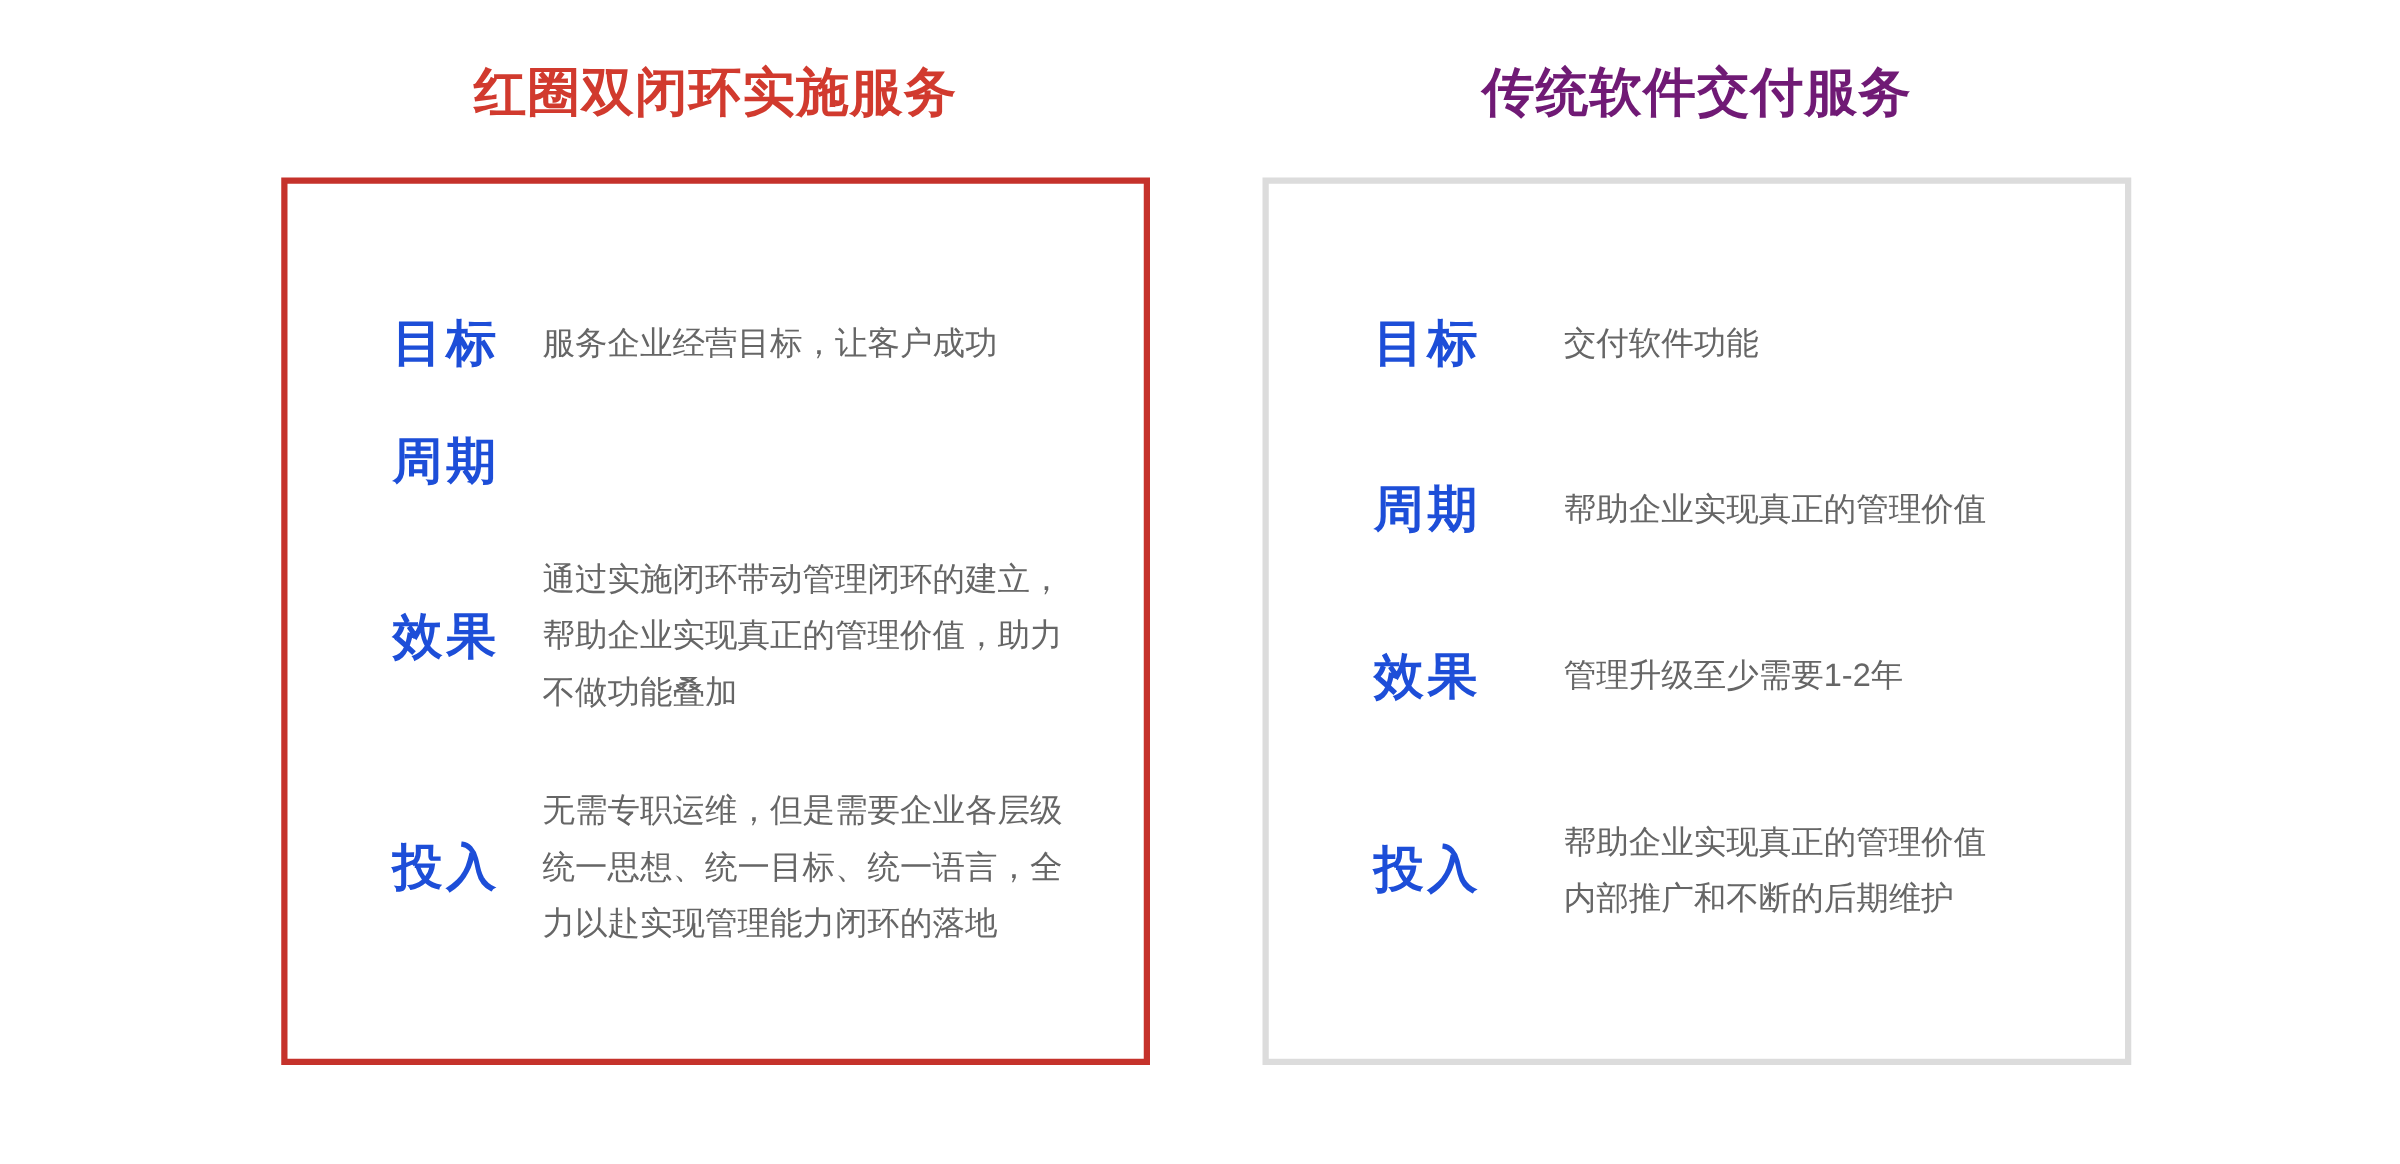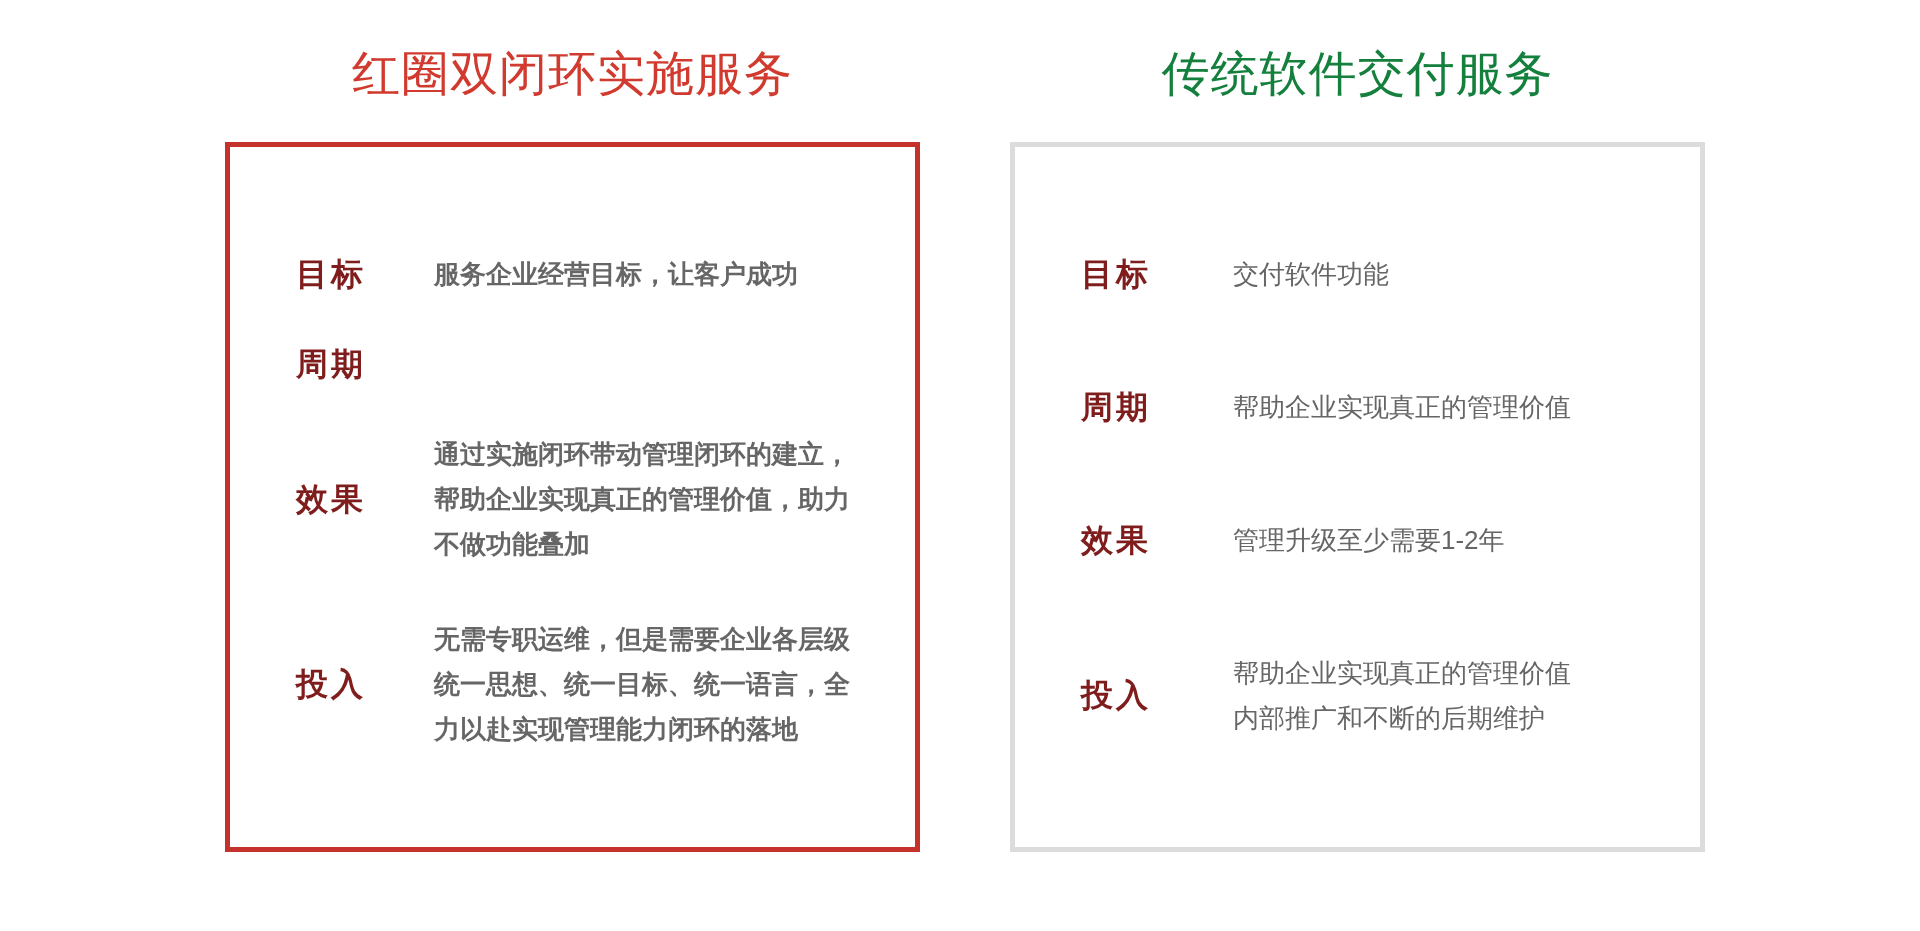--- a/index.html
+++ b/index.html
@@ -18,26 +18,26 @@
     width: 695px;
   }
   .panel.left  { left: 225px; }
   .panel.right { left: 1010px; }
 
   .panel-title {
     margin: 0 0 42px 0;
     height: 52px;
     line-height: 52px;
     text-align: center;
-    font-size: 48px;
-    font-weight: normal;
+    font-size: 42px;
+    font-weight: bold;
     letter-spacing: 1px;
   }
   .panel.left  .panel-title { color: #d13a2e; }
-  .panel.right .panel-title { color: #15803d; }
+  .panel.right .panel-title { color: #701a75; }
 
   .panel-box {
     box-sizing: border-box;
     width: 695px;
     height: 710px;
     background: #ffffff;
     display: flex;
     flex-direction: column;
     padding: 105px 40px 0 66px;
   }
@@ -48,34 +48,35 @@
   .panel.right .panel-box { gap: 88px; }
 
   .row {
     display: flex;
     align-items: center;
   }
 
   .row-label {
     flex: 0 0 120px;
     width: 120px;
-    font-size: 32px;
+    font-size: 40px;
     font-weight: bold;
-    color: #7f1d1d;
+    color: #1d4ed8;
     letter-spacing: 3px;
     line-height: 1.1;
+    margin-left: 18px;
   }
 
   .row-desc {
     font-size: 26px;
     line-height: 45px;
     color: #666666;
     white-space: pre-line;
   }
-  .panel.left  .row-desc { margin-left: 18px; max-width: 440px; font-weight: bold; }
+  .panel.left  .row-desc { max-width: 440px; }
   .panel.right .row-desc { margin-left: 32px; max-width: 360px; }
 </style>
 </head>
 <body>
 
 <div class="panel left">
   <h1 class="panel-title">红圈双闭环实施服务</h1>
   <div class="panel-box">
 
     <div class="row">

